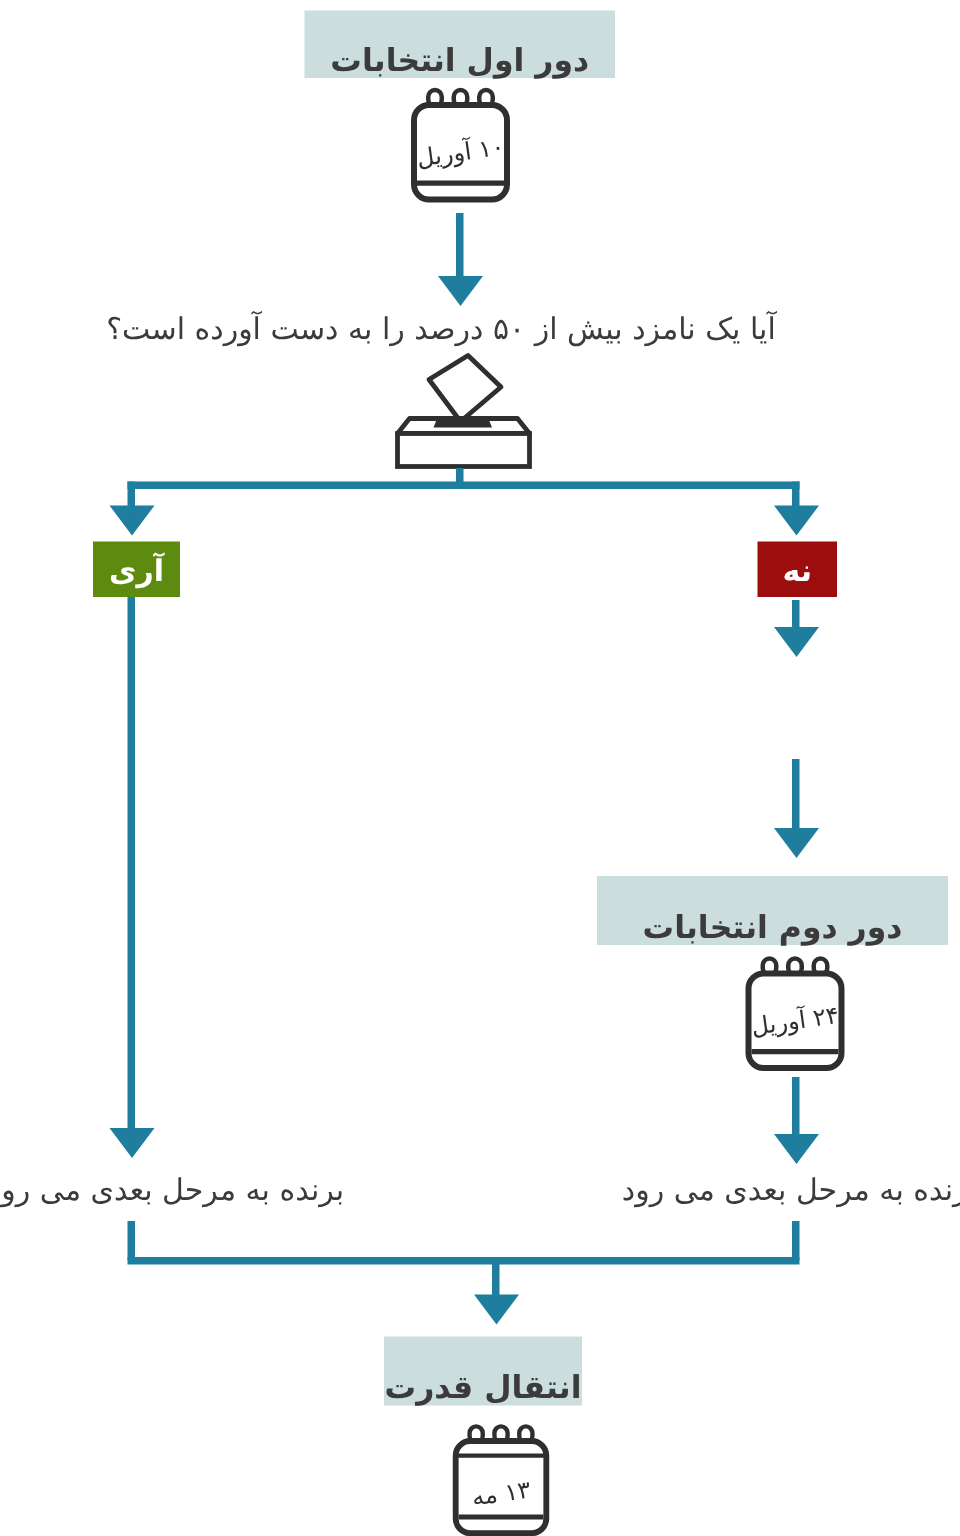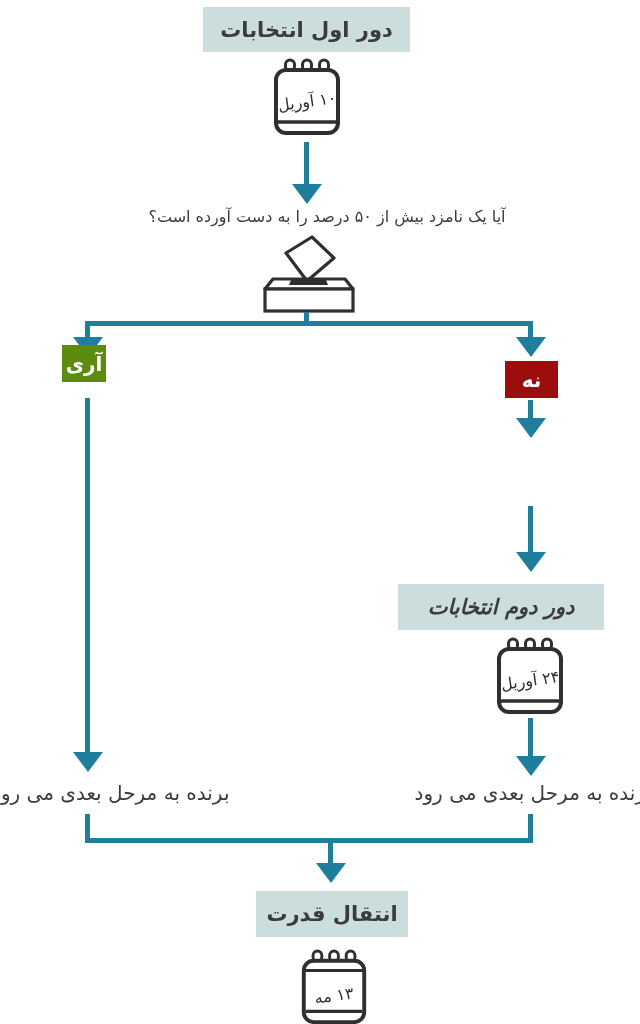--- a/index.html
+++ b/index.html
@@ -9,39 +9,39 @@
     --red:#9c0d0e;
     --ink:#3b3b3b;
     --stroke:#2f2f2f;
   }
   html,body{margin:0;padding:0;background:#fff;}
   .stage{
     position:relative;width:640px;height:1024px;background:#fff;
     overflow:hidden;font-family:"DejaVu Sans",sans-serif;color:var(--ink);
   }
   .hbox{
-    position:absolute;display:flex;align-items:center;justify-content:center;
+    position:absolute;display:flex;align-items:flex-end;justify-content:center;
     background:var(--boxbg);color:var(--ink);font-size:21px;font-weight:600;direction:rtl;
   }
   .tag{
     position:absolute;display:flex;align-items:center;justify-content:center;
     color:#fff;font-size:20px;font-weight:600;direction:rtl;
   }
   .tag.yes{background:var(--green);}
   .tag.no{background:var(--red);}
   .vl{position:absolute;width:5px;background:var(--teal);}
   .hl{position:absolute;height:5px;background:var(--teal);}
   .ah{
     position:absolute;width:0;height:0;
     border-left:15px solid transparent;border-right:15px solid transparent;
     border-top:20px solid var(--teal);
   }
   .qtext{
     position:absolute;left:0;top:207px;width:588px;text-align:center;
-    font-size:16px;color:var(--ink);direction:rtl;padding-left:33px;
+    font-size:20px;color:var(--ink);direction:rtl;
   }
   .midtext{
     position:absolute;text-align:center;font-size:20px;line-height:28px;
     color:var(--ink);direction:rtl;
   }
   .edge-text{
     position:absolute;white-space:nowrap;font-size:20px;color:var(--ink);direction:rtl;
   }
   .cal{position:absolute;}
   .cal svg{display:block;width:100%;height:100%;}
@@ -87,38 +87,38 @@
     </svg>
   </div>
 
   <div class="vl" style="left:304px;top:312px;height:11px;"></div>
   <div class="hl" style="left:85px;top:321px;width:448px;"></div>
   <div class="vl" style="left:85px;top:321px;height:18px;"></div>
   <div class="ah" style="left:73px;top:337px;"></div>
   <div class="vl" style="left:528px;top:321px;height:18px;"></div>
   <div class="ah" style="left:516px;top:337px;"></div>
 
-  <div class="tag yes" style="left:62px;top:345px;width:44px;height:37px;">
+  <div class="tag yes" style="left:62px;top:361px;width:58px;height:37px;">
     <span>آری</span>
   </div>
   <div class="tag no" style="left:505px;top:361px;width:53px;height:37px;">
     <span>نه</span>
   </div>
 
   <div class="vl" style="left:528px;top:400px;height:20px;"></div>
   <div class="ah" style="left:516px;top:418px;"></div>
 
   <div class="midtext" style="left:385px;top:444px;width:285px;">
     <br>
   </div>
 
   <div class="vl" style="left:528px;top:506px;height:48px;"></div>
   <div class="ah" style="left:516px;top:552px;"></div>
 
-  <div class="hbox" style="left:398px;top:584px;width:206px;height:46px;font-style:italic;">
+  <div class="hbox" style="left:398px;top:584px;width:234px;height:46px;">
     <span>دور دوم انتخابات</span>
   </div>
 
   <div class="cal" style="left:496px;top:636px;width:68px;height:80px;">
     <svg viewBox="0 0 68 78">
       <rect x="12.5" y="2" width="9" height="11" rx="4.5" fill="#fff" stroke="#2f2f2f" stroke-width="3"></rect>
       <rect x="29.5" y="2" width="9" height="11" rx="4.5" fill="#fff" stroke="#2f2f2f" stroke-width="3"></rect>
       <rect x="46.5" y="2" width="9" height="11" rx="4.5" fill="#fff" stroke="#2f2f2f" stroke-width="3"></rect>
       <rect x="3" y="12" width="62" height="63" rx="10" fill="#fff" stroke="#2f2f2f" stroke-width="4"></rect>
       <line x1="5" y1="64" x2="63" y2="64" stroke="#2f2f2f" stroke-width="3.5"></line>
@@ -137,21 +137,21 @@
   <div class="ah" style="left:73px;top:752px;"></div>
 
   <div class="edge-text" style="top:781px;left:-8px;">برنده به مرحل بعدی می رود</div>
 
   <div class="vl" style="left:85px;top:814px;height:26px;"></div>
 
   <div class="hl" style="left:85px;top:838px;width:448px;"></div>
   <div class="vl" style="left:328px;top:841px;height:24px;"></div>
   <div class="ah" style="left:316px;top:863px;"></div>
 
-  <div class="hbox" style="left:256px;top:891px;width:152px;height:46px;">
+  <div class="hbox" style="left:256px;top:891px;width:132px;height:46px;">
     <span>انتقال قدرت</span>
   </div>
 
   <div class="cal" style="left:300px;top:949px;width:68px;height:76px;">
     <svg viewBox="0 0 68 78">
       <rect x="12.5" y="2" width="9" height="11" rx="4.5" fill="#fff" stroke="#2f2f2f" stroke-width="3"></rect>
       <rect x="29.5" y="2" width="9" height="11" rx="4.5" fill="#fff" stroke="#2f2f2f" stroke-width="3"></rect>
       <rect x="46.5" y="2" width="9" height="11" rx="4.5" fill="#fff" stroke="#2f2f2f" stroke-width="3"></rect>
       <rect x="3" y="12" width="62" height="63" rx="10" fill="#fff" stroke="#2f2f2f" stroke-width="4"></rect>
       <line x1="4" y1="22" x2="64" y2="22" stroke="#2f2f2f" stroke-width="3"></line>

